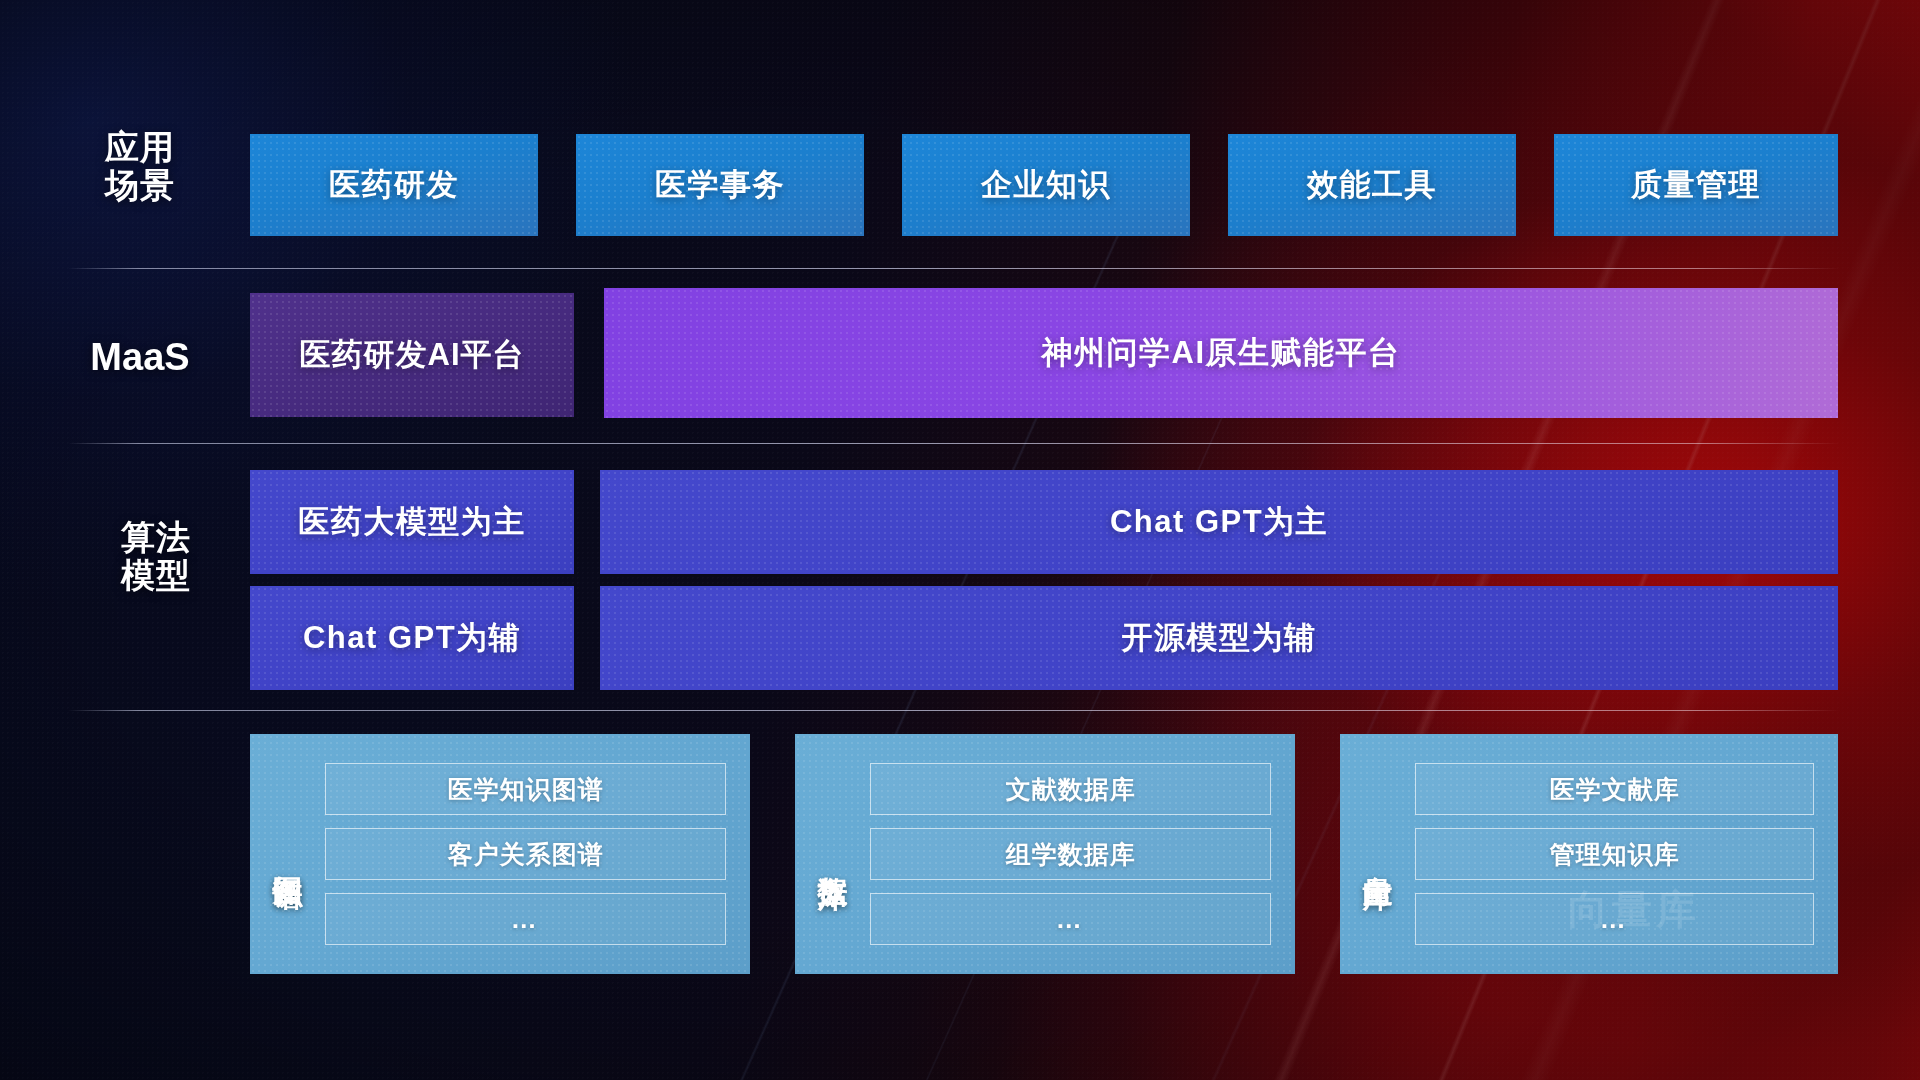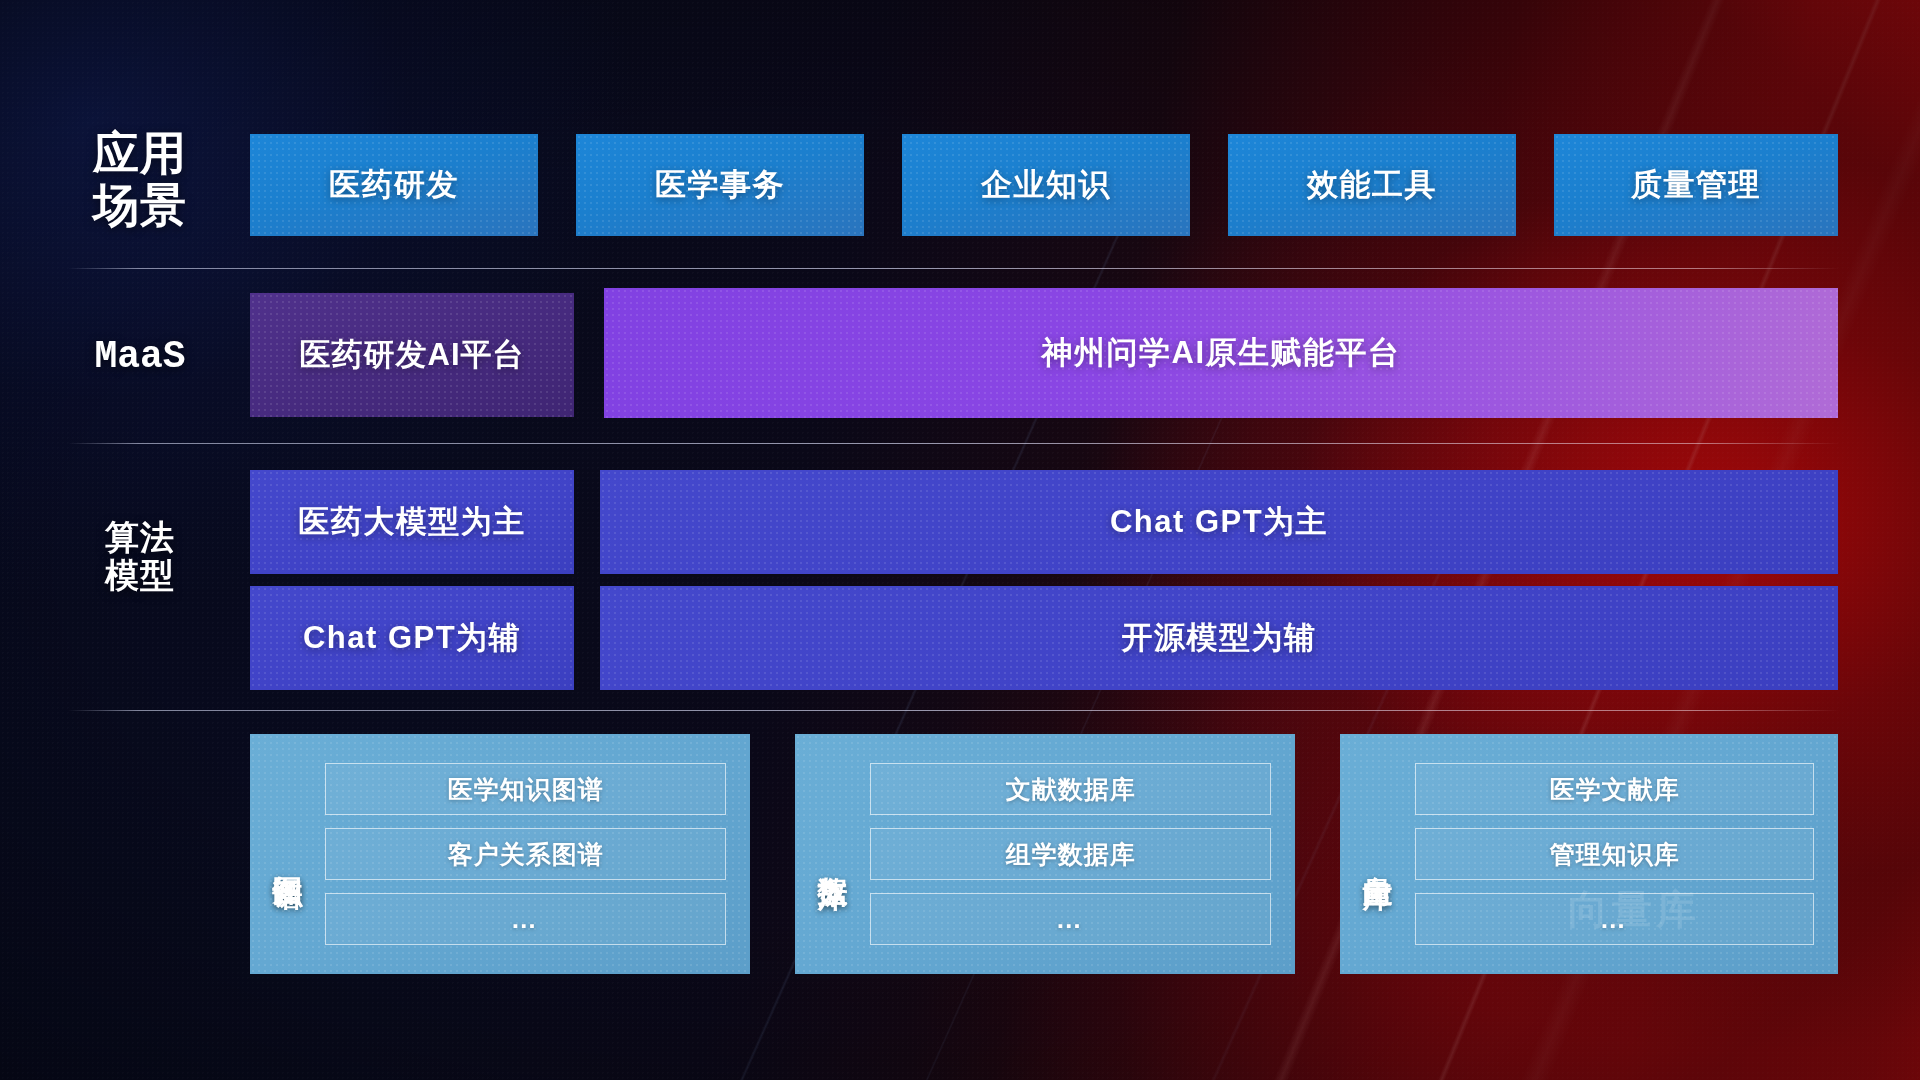--- a/index.html
+++ b/index.html
@@ -180,53 +180,53 @@
   <div class="bg-base"></div>
   <div class="bg-streak s1"></div>
   <div class="bg-streak s2"></div>
   <div class="bg-streak s3"></div>
   <div class="bg-streak s4"></div>
   <div class="bg-streak s5"></div>
   <div class="bg-streak s6"></div>
   <div class="bg-dots"></div>
   <div class="vignette"></div>
 
-  <div class="row-label" style="left:60px; top:128px; width:160px; font-size:46px;">应用
+  <div class="row-label" style="left:60px; top:128px; width:160px; font-size:34px;">应用
 场景</div>
 
   <div class="block app-box tex" style="left:250px; top:134px; width:288px; height:102px;">
     <span>医药研发</span>
   </div>
   <div class="block app-box tex" style="left:576px; top:134px; width:288px; height:102px;">
     <span>医学事务</span>
   </div>
   <div class="block app-box tex" style="left:902px; top:134px; width:288px; height:102px;">
     <span>企业知识</span>
   </div>
   <div class="block app-box tex" style="left:1228px; top:134px; width:288px; height:102px;">
     <span>效能工具</span>
   </div>
   <div class="block app-box tex" style="left:1554px; top:134px; width:284px; height:102px;">
     <span>质量管理</span>
   </div>
 
   <div class="divider" style="left:68px; top:268px; width:1772px;"></div>
 
-  <div class="row-label" style="left:60px; top:336px; width:160px; font-size:38px; letter-spacing:0;font-family:Liberation Mono, monospace;">MaaS</div>
+  <div class="row-label" style="left:60px; top:336px; width:160px; font-size:38px; letter-spacing:0;">MaaS</div>
 
   <div class="block maas-left tex" style="left:250px; top:293px; width:324px; height:124px;">
     <span>医药研发AI平台</span>
   </div>
   <div class="block maas-right tex" style="left:604px; top:288px; width:1234px; height:130px;">
     <span>神州问学AI原生赋能平台</span>
   </div>
 
   <div class="divider" style="left:68px; top:443px; width:1772px;"></div>
 
-  <div class="row-label" style="left:60px; top:518px; width:160px; font-size:34px;">算法
+  <div class="row-label" style="left:76px; top:518px; width:160px; font-size:34px;">算法
 模型</div>
 
   <div class="block algo-box tex" style="left:250px; top:470px; width:324px; height:104px;">
     <span>医药大模型为主</span>
   </div>
   <div class="block algo-box tex" style="left:250px; top:586px; width:324px; height:104px;">
     <span>Chat GPT为辅</span>
   </div>
   <div class="block algo-box tex" style="left:600px; top:470px; width:1238px; height:104px;">
     <span>Chat GPT为主</span>

